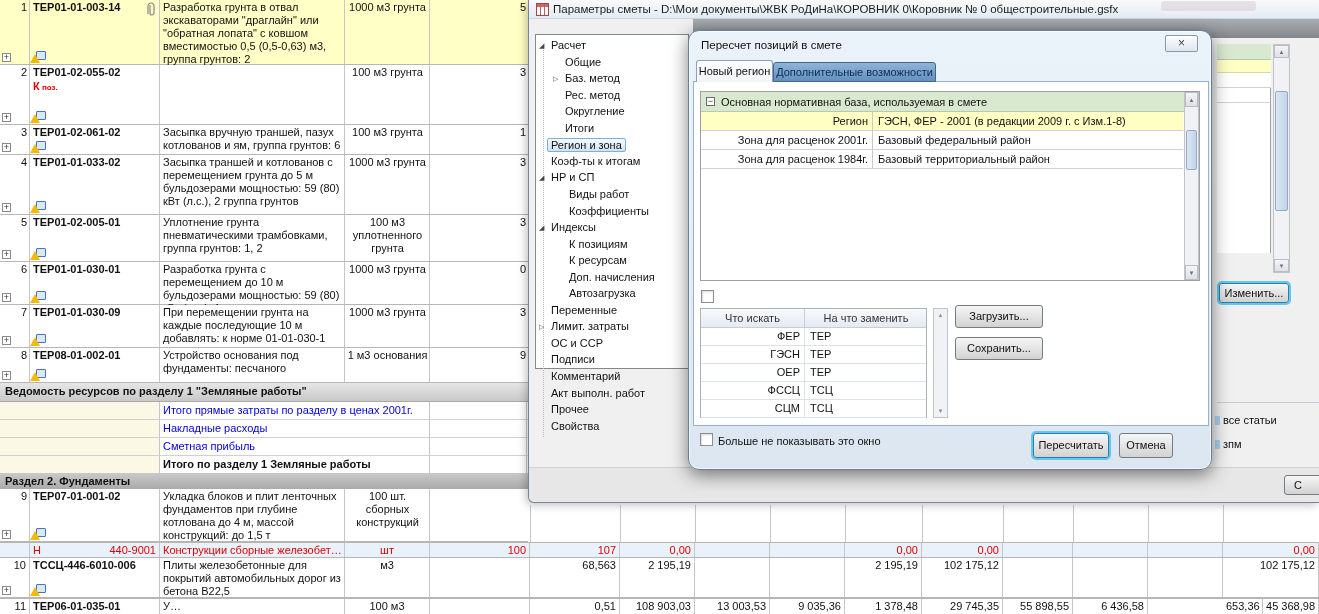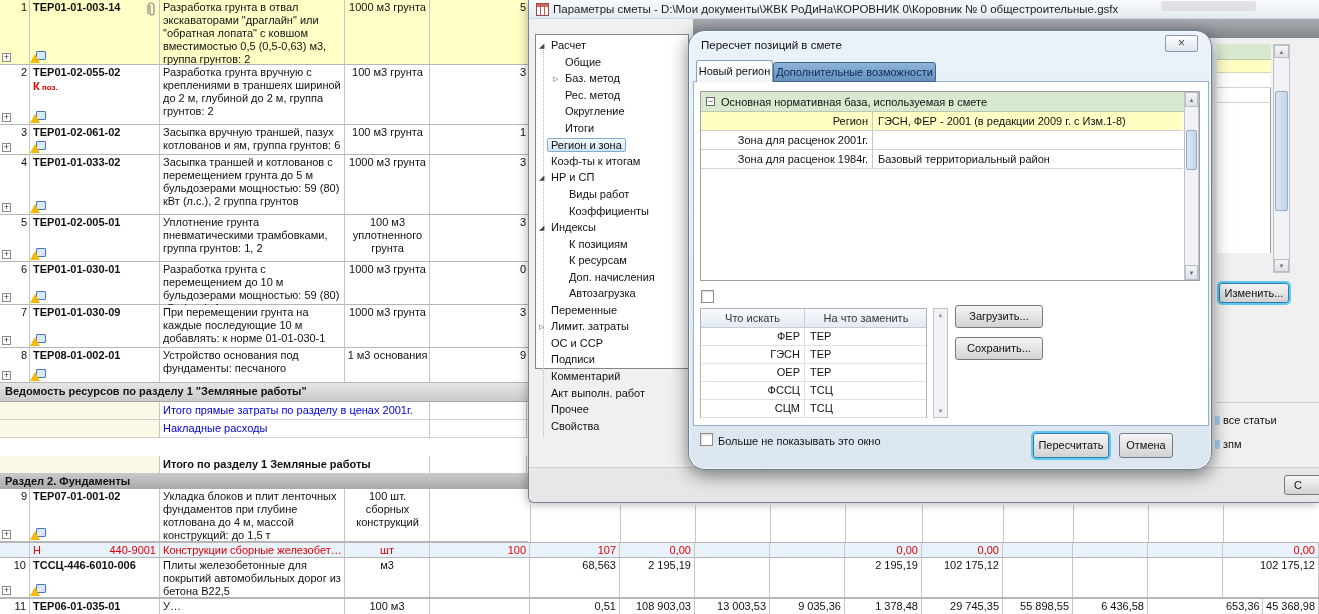--- a/index.html
+++ b/index.html
@@ -32,21 +32,21 @@
               border-top:1px solid #d0d0d0;border-bottom-left-radius:6px;}
   .btn{background:linear-gradient(#f6f6f6,#e6e6e6 45%,#d2d2d2);border:1px solid #747b85;border-radius:3px;
        text-align:center;font-size:11px;color:#111;cursor:pointer;}
   .glow{box-shadow:0 0 0 2px #5fc8f0;border-color:#2e7cac;}
   .sbar{background:#f0f2f5;border:1px solid #c0c4ca;}
   .sbtn{position:absolute;left:0;width:100%;background:linear-gradient(#f4f5f7,#dde0e5);border:1px solid #b9bec6;
         text-align:center;color:#6b7075;}
   .sthumb{position:absolute;left:1px;background:linear-gradient(to right,#dbe6f2,#c3d4e8);border:1px solid #93a9c4;border-radius:2px;}
   
   .modal{position:absolute;left:688px;top:30px;width:524px;height:440px;z-index:20;
-         background:linear-gradient(#eaf2fa,#dce6f1);border:1px solid #697f96;border-radius:17px;
+         background:linear-gradient(#eaf2fa,#dce6f1);border:1px solid #697f96;border-radius:11px;
          box-shadow:0 5px 18px rgba(0,0,0,.5), inset 0 0 0 1px rgba(255,255,255,.65);}
   .modal-title{position:absolute;left:12px;top:8px;font-size:11.5px;color:#101010;}
   .modal-close{position:absolute;left:476px;top:4px;width:33px;height:17px;border:1px solid #8c99ad;border-radius:2px;
                background:linear-gradient(#fcfdfe,#dfe5ed);text-align:center;line-height:15px;font-size:12px;color:#444;cursor:pointer;}
   .tab{position:absolute;text-align:center;cursor:pointer;}
   .tab-active{left:7px;top:29px;width:77px;height:22px;background:linear-gradient(#fdfeff,#f2f6fa);
               border:1px solid #8ba0bd;border-bottom:none;border-radius:3px 3px 0 0;padding-top:4px;z-index:2;}
   .tab-inactive{left:84px;top:31px;width:163px;height:20px;background:linear-gradient(#8fb4da,#6390bf);
                 border:1px solid #44658e;border-radius:3px 3px 0 0;padding-top:3px;color:#0d2a52;z-index:1;}
   .tab-page{position:absolute;left:4px;top:50px;width:516px;height:345px;background:#fff;border:1px solid #96b1d4;}
@@ -87,21 +87,20 @@
           <div class="tri"></div>
         </div>
       </div>
       <div style="position: absolute; left: 0px; top: 65px; width: 528px; height: 60px; background: rgb(255, 255, 255); border-bottom: 1px solid rgb(182, 182, 182);">
         <div class="t-cell" style="position: absolute; left: 0px; top: 0px; width: 30px; height: 59px;"></div>
         <div style="position: absolute; right: 501px; top: 1px; left: 0px; width: 27px; text-align: right;">2</div>
         <div class="t-cell" style="position: absolute; left: 30px; top: 0px; width: 130px; height: 59px;"></div>
         <div style="position: absolute; left: 33px; top: 1px; font-weight: bold; white-space: nowrap;">ТЕР01-02-055-02</div>
         <div style="position: absolute; left: 33px; top: 15px; color: rgb(224, 0, 0); font-weight: bold;"><span>К</span><span style="font-size: 8px;"> поз.</span></div>
         <div class="t-cell" style="position: absolute; left: 160px; top: 0px; width: 185px; height: 59px;"></div>
-        <div style="position: absolute; left: 163px; top: 1px; width: 179px; line-height: 13px;">Разработка грунта вручную с креплениями в траншеях шириной до 2 м, глубиной до 2 м, группа грунтов: 2</div>
         <div class="t-cell" style="position: absolute; left: 345px; top: 0px; width: 85px; height: 59px;"></div>
         <div style="position: absolute; left: 346px; top: 1px; width: 83px; text-align: center; line-height: 13px;">100 м3 грунта</div>
         <div class="t-cell" style="position: absolute; left: 430px; top: 0px; width: 98px; height: 59px; border-right: none;"></div>
         <div style="position: absolute; left: 430px; top: 1px; width: 96px; text-align: right;">3</div>
         <div class="expander" style="position: absolute; left: 2px; top: 48px; width: 9px; height: 9px;">+</div>
         <div class="warn-ic" style="position: absolute; left: 30px; top: 46px; width: 16px; height: 12px;">
           <div class="scr"></div>
           <div class="tri"></div>
         </div>
       </div>
@@ -227,20 +226,26 @@
       <div style="position: absolute; left: 0px; top: 383px; width: 528px; height: 19px; background: linear-gradient(rgb(230, 230, 230), rgb(201, 201, 201)); border-bottom: 1px solid rgb(168, 168, 168); font-weight: bold; padding: 2px 0px 0px 5px;">Ведомость ресурсов по разделу 1 "Земляные работы"</div>
       <div style="position: absolute; left: 0px; top: 402px; width: 528px; height: 18px; border-bottom: 1px solid rgb(208, 208, 208); background: rgb(255, 255, 255);">
         <div style="position: absolute; left: 0px; top: 0px; width: 160px; height: 17px; background: rgb(251, 249, 230); border-right: 1px solid rgb(198, 198, 198);"></div>
         <div style="position: absolute; left: 163px; top: 2px; color: rgb(0, 0, 216); white-space: nowrap;">Итого прямые затраты по разделу в ценах 2001г.</div>
         <div class="t-cell" style="position: absolute; left: 345px; top: 0px; width: 85px; height: 17px;"></div>
         <div class="t-cell" style="position: absolute; left: 430px; top: 0px; width: 97px; height: 17px;"></div>
       </div>
       <div style="position: absolute; left: 0px; top: 420px; width: 528px; height: 18px; border-bottom: 1px solid rgb(208, 208, 208); background: rgb(255, 255, 255);">
         <div style="position: absolute; left: 0px; top: 0px; width: 160px; height: 17px; background: rgb(251, 249, 230); border-right: 1px solid rgb(198, 198, 198);"></div>
         <div style="position: absolute; left: 163px; top: 2px; color: rgb(0, 0, 216); white-space: nowrap;">Накладные расходы</div>
+        <div class="t-cell" style="position: absolute; left: 345px; top: 0px; width: 85px; height: 17px;"></div>
+        <div class="t-cell" style="position: absolute; left: 430px; top: 0px; width: 97px; height: 17px;"></div>
+      </div>
+      <div style="position: absolute; left: 0px; top: 438px; width: 528px; height: 18px; border-bottom: 1px solid rgb(208, 208, 208); background: rgb(255, 255, 255);">
+        <div style="position: absolute; left: 0px; top: 0px; width: 160px; height: 17px; background: rgb(251, 249, 230); border-right: 1px solid rgb(198, 198, 198);"></div>
+        <div style="position: absolute; left: 163px; top: 2px; color: rgb(0, 0, 216); white-space: nowrap;">Сметная прибыль</div>
         <div class="t-cell" style="position: absolute; left: 345px; top: 0px; width: 85px; height: 17px;"></div>
         <div class="t-cell" style="position: absolute; left: 430px; top: 0px; width: 97px; height: 17px;"></div>
       </div>
       <div style="position: absolute; left: 0px; top: 456px; width: 528px; height: 18px; border-bottom: 1px solid rgb(200, 200, 200); background: rgb(255, 255, 255);">
         <div style="position: absolute; left: 0px; top: 0px; width: 160px; height: 17px; background: rgb(251, 249, 230); border-right: 1px solid rgb(198, 198, 198);"></div>
         <div style="position: absolute; left: 163px; top: 2px; font-weight: bold; white-space: nowrap;">Итого по разделу 1 Земляные работы</div>
         <div class="t-cell" style="position: absolute; left: 345px; top: 0px; width: 85px; height: 17px;"></div>
         <div class="t-cell" style="position: absolute; left: 430px; top: 0px; width: 97px; height: 17px;"></div>
       </div>
       <div style="position: absolute; left: 0px; top: 474px; width: 528px; height: 15px; background: linear-gradient(rgb(200, 200, 200), rgb(170, 170, 170)); font-weight: bold; padding: 1px 0px 0px 5px;">Раздел 2. Фундаменты</div>
@@ -392,20 +397,21 @@
           <div class="rg-minus">−</div>
           <span style="position:absolute;left:20px;top:4px;">Основная нормативная база, используемая в смете</span>
         </div>
         <div id="grid-rows">
             <div style="position: absolute; left: 0px; top: 20px; width: 482px; height: 19px; background: rgb(255, 255, 196); border-bottom: 1px solid rgb(210, 210, 210);">
               <div style="position: absolute; left: 0px; top: 0px; width: 172px; height: 100%; text-align: right; padding: 3px 4px 0px 0px; border-right: 1px solid rgb(200, 200, 200);">Регион</div>
               <div style="position: absolute; left: 173px; top: 0px; right: 0px; height: 100%; padding: 3px 0px 0px 4px; white-space: nowrap; overflow: hidden;">ГЭСН, ФЕР - 2001 (в редакции 2009 г. с Изм.1-8)</div>
             </div>
             <div style="position: absolute; left: 0px; top: 39px; width: 482px; height: 19px; background: rgb(255, 255, 255); border-bottom: 1px solid rgb(210, 210, 210);">
               <div style="position: absolute; left: 0px; top: 0px; width: 172px; height: 100%; text-align: right; padding: 3px 4px 0px 0px; border-right: 1px solid rgb(200, 200, 200);">Зона для расценок 2001г.</div>
+              <div style="position: absolute; left: 173px; top: 0px; right: 0px; height: 100%; padding: 3px 0px 0px 4px; white-space: nowrap; overflow: hidden;">Базовый федеральный район</div>
             </div>
             <div style="position: absolute; left: 0px; top: 58px; width: 482px; height: 19px; background: rgb(255, 255, 255); border-bottom: 1px solid rgb(210, 210, 210);">
               <div style="position: absolute; left: 0px; top: 0px; width: 172px; height: 100%; text-align: right; padding: 3px 4px 0px 0px; border-right: 1px solid rgb(200, 200, 200);">Зона для расценок 1984г.</div>
               <div style="position: absolute; left: 173px; top: 0px; right: 0px; height: 100%; padding: 3px 0px 0px 4px; white-space: nowrap; overflow: hidden;">Базовый территориальный район</div>
             </div>
           </div>
         <div class="sbar abs" style="left:483px;top:0;width:15px;height:188px;border-top:none;border-bottom:none;">
           <div class="sbtn" style="top:0;height:15px;font-size:6px;line-height:14px;">▲</div>
           <div class="sthumb" style="top:38px;width:11px;height:40px;"></div>
           <div class="sbtn" style="bottom:0;height:15px;font-size:6px;line-height:14px;">▼</div>

